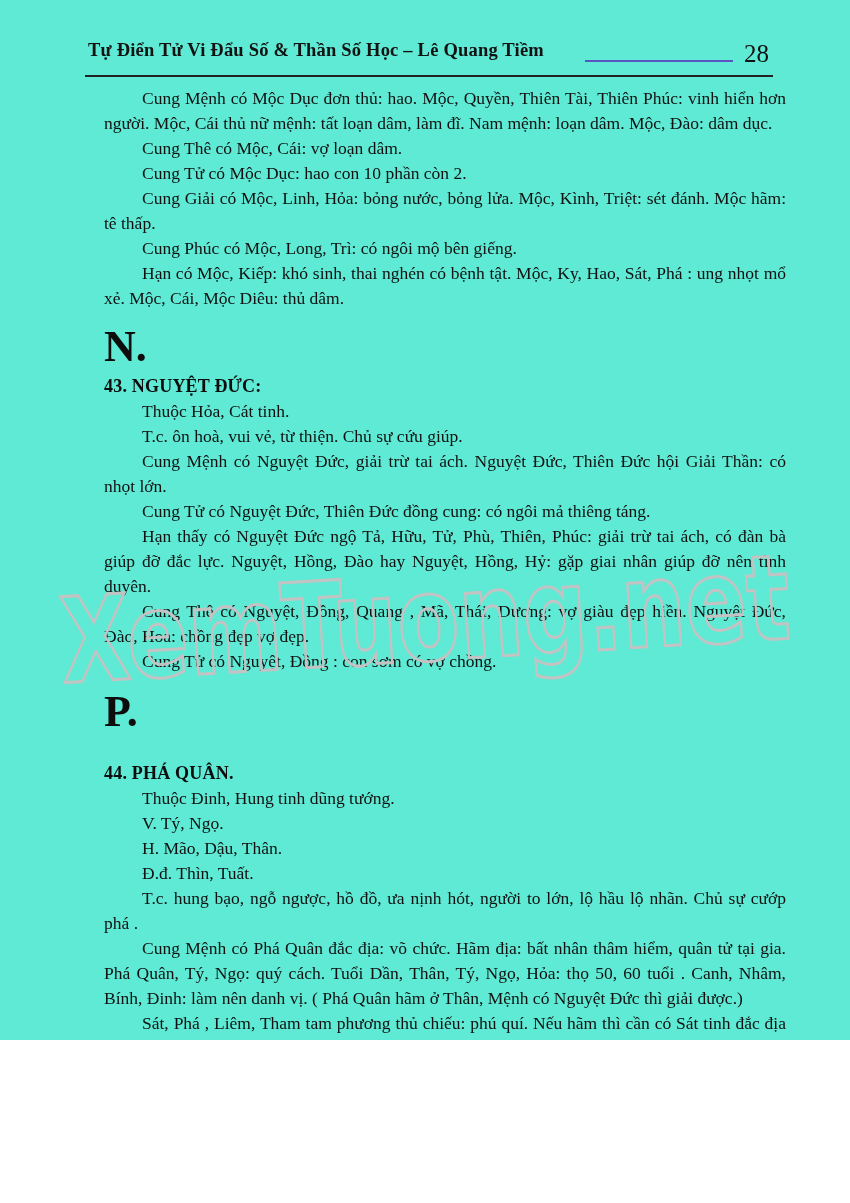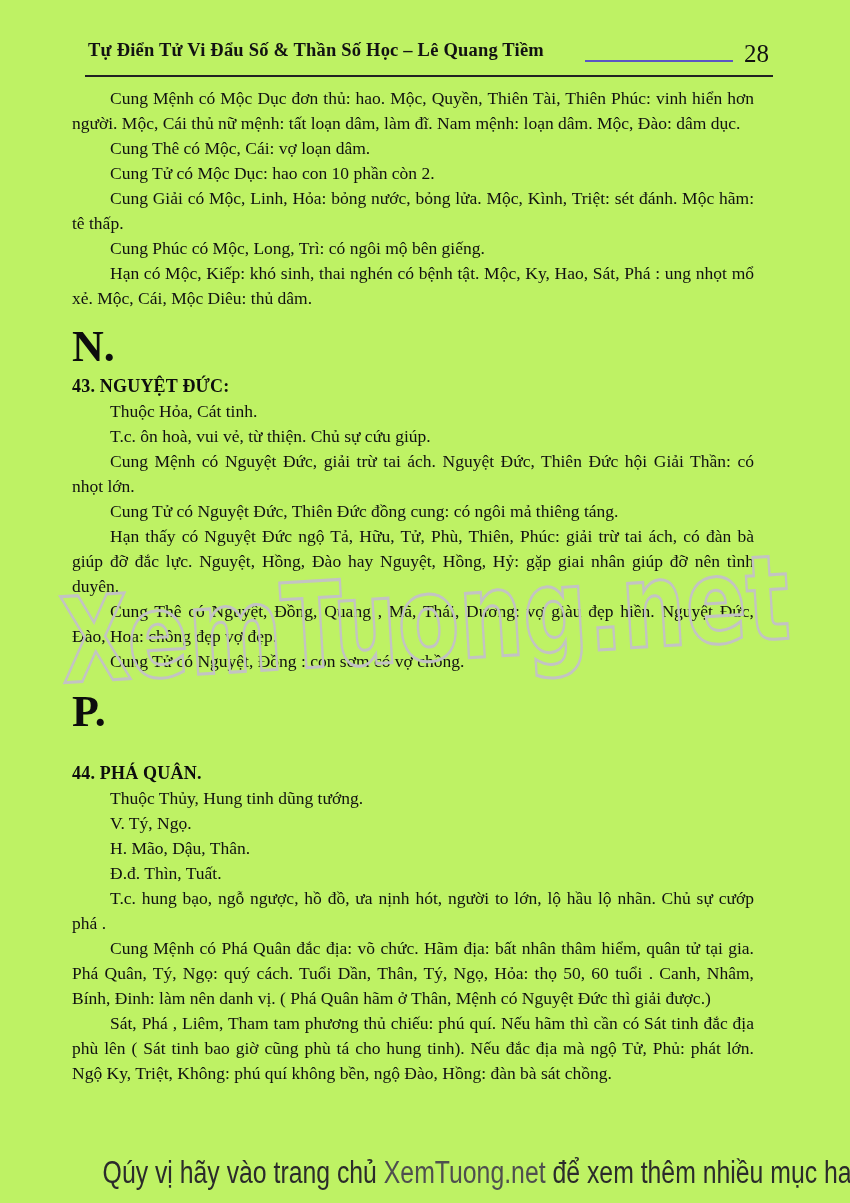--- a/index.html
+++ b/index.html
@@ -1,20 +1,20 @@
 <!DOCTYPE html>
 <html><head>
 <meta charset="utf-8">
 <style>
   * { margin:0; padding:0; box-sizing:border-box; }
   html,body { background:#ffffff; }
   .page {
     position:relative;
-    width:850px; height:1203px;
-    background:#bef264;
+    width:850px; height:1040px;
+    background:#5eead4;
     overflow:hidden;
     font-family:"Liberation Serif", serif;
     color:#111111;
   }
   
   .header-title {
     position:absolute; top:40px; left:88px;
     font-size:18.5px; font-weight:bold; color:#121212;
     letter-spacing:0.2px; white-space:nowrap;
   }
@@ -27,21 +27,21 @@
     position:absolute; top:40px; left:744px;
     font-size:25px; color:#121212;
   }
   .header-rule {
     position:absolute; top:75px; left:85px;
     width:688px; height:0;
     border-top:2.5px solid #222222;
   }
   
   .content {
-    position:absolute; top:86px; left:72px; width:682px;
+    position:absolute; top:86px; left:104px; width:682px;
   }
   .content p.para {
     font-size:17.5px; line-height:25px;
     text-align:justify; text-indent:38px;
     color:#111111;
   }
   .letter-heading {
     font-size:44px; line-height:48px; font-weight:bold;
     color:#0d0d0d; text-indent:0;
     margin:12px 0 2px 0;
@@ -103,21 +103,21 @@
         <p class="para">Cung Mệnh có Nguyệt Đức, giải trừ tai ách. Nguyệt Đức, Thiên Đức hội Giải Thần: có nhọt lớn.</p>
         <p class="para">Cung Tử có Nguyệt Đức, Thiên Đức đồng cung: có ngôi mả thiêng táng.</p>
         <p class="para">Hạn thấy có Nguyệt Đức ngộ Tả, Hữu, Tử, Phù, Thiên, Phúc: giải trừ tai ách, có đàn bà giúp đỡ đắc lực. Nguyệt, Hồng, Đào hay Nguyệt, Hồng, Hỷ: gặp giai nhân giúp đỡ nên tình duyên.</p>
         <p class="para">Cung Thê có Nguyệt, Đồng, Quang , Mã, Thái, Dương: vợ giàu đẹp hiền. Nguyệt Đức, Đào, Hoa: chồng đẹp vợ đẹp.</p>
         <p class="para">Cung Tử có Nguyệt, Đồng : con sơm có vợ chồng.</p>
       </div>
 
     <div class="letter-heading p-letter">P.</div>
     <div class="entry-heading p-entry">44. PHÁ  QUÂN.</div>
     <div>
-        <p class="para">Thuộc Thủy, Hung tinh dũng tướng.</p>
+        <p class="para">Thuộc Đinh, Hung tinh dũng tướng.</p>
         <p class="para">V. Tý, Ngọ.</p>
         <p class="para">H. Mão, Dậu, Thân.</p>
         <p class="para">Đ.đ. Thìn, Tuất.</p>
         <p class="para">T.c. hung bạo, ngỗ ngược, hồ đồ, ưa nịnh hót, người to lớn, lộ hầu lộ nhãn. Chủ sự cướp phá .</p>
         <p class="para">Cung Mệnh có Phá Quân đắc địa: võ chức. Hãm địa: bất nhân thâm hiểm, quân tử tại gia. Phá Quân, Tý, Ngọ: quý cách. Tuổi Dần, Thân, Tý, Ngọ, Hỏa: thọ 50, 60 tuổi . Canh, Nhâm, Bính, Đinh: làm nên danh vị. ( Phá Quân hãm ở Thân, Mệnh có Nguyệt Đức thì giải được.)</p>
         <p class="para">Sát, Phá , Liêm, Tham tam phương thủ chiếu: phú quí. Nếu hãm thì cần có Sát tinh đắc địa phù lên ( Sát tinh bao giờ cũng phù tá cho hung tinh). Nếu đắc địa mà ngộ Tử,  Phủ: phát lớn. Ngộ Ky, Triệt, Không: phú quí không bền, ngộ Đào, Hồng: đàn bà sát chồng.</p>
       </div>
   </div>
 
   <svg class="watermark" viewBox="0 0 760 170" width="760" height="170">

